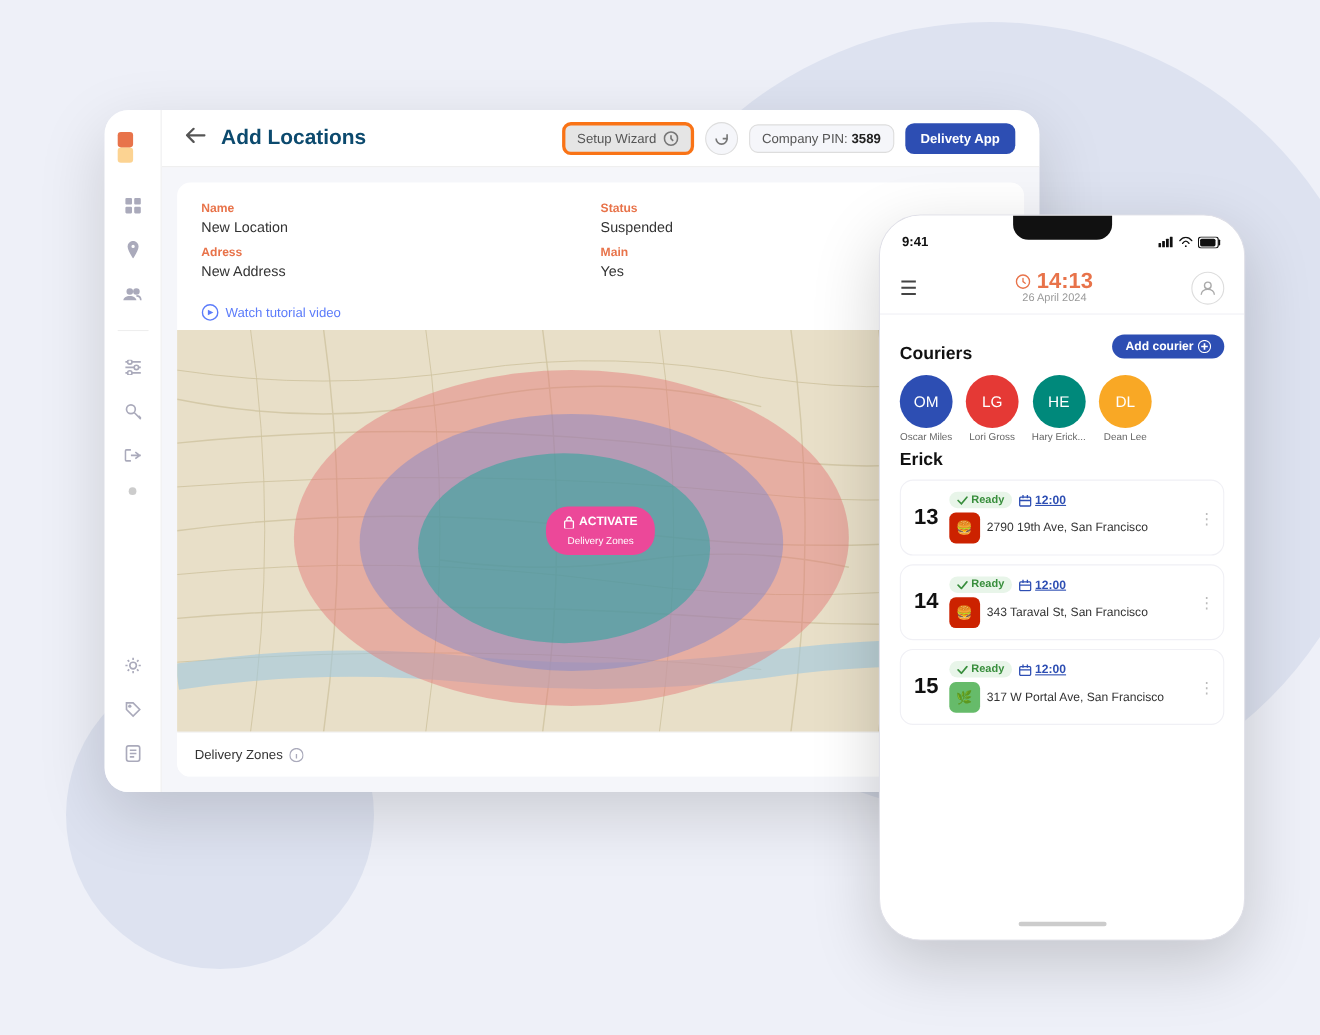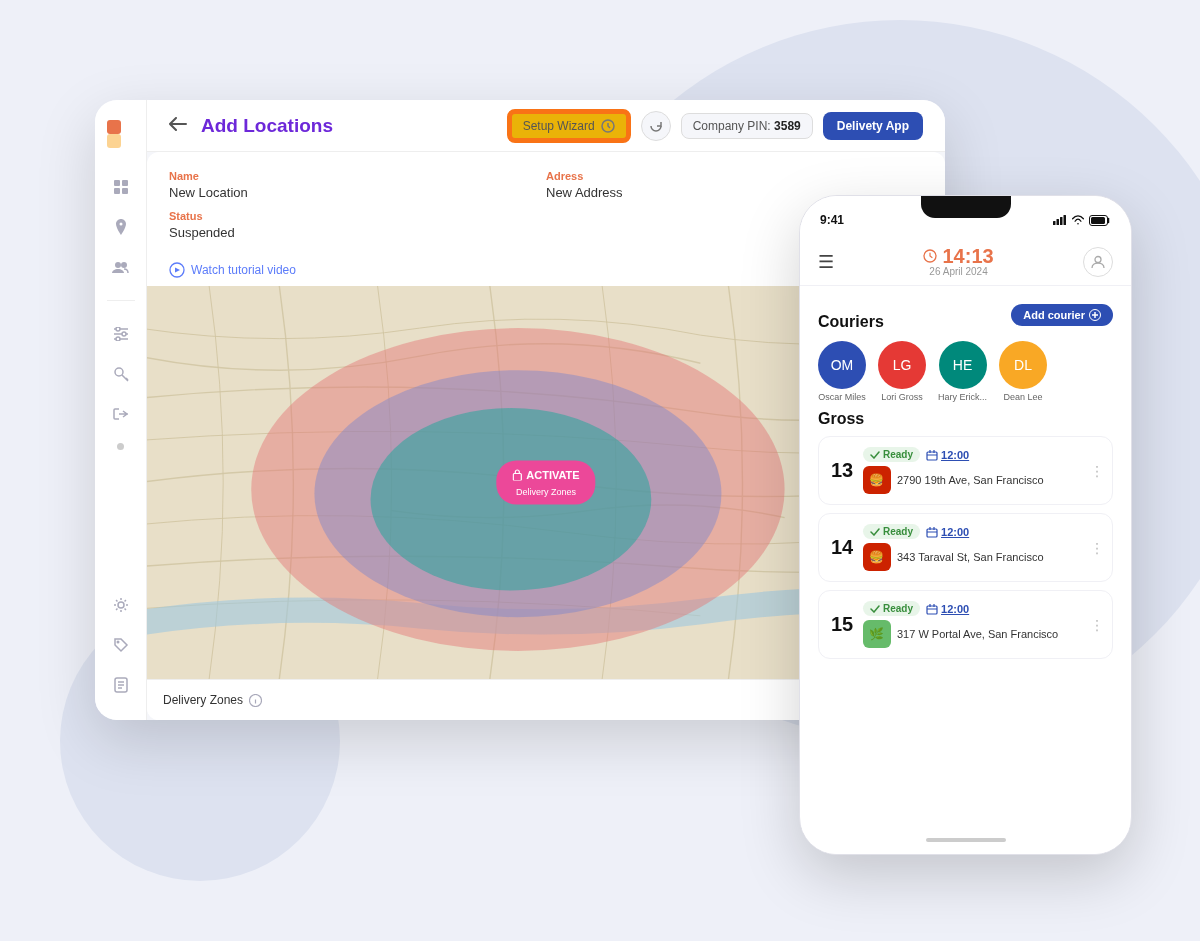--- a/index.html
+++ b/index.html
@@ -118,34 +118,34 @@
       flex-shrink: 0;
     }
     .back-btn {
       color: #555;
       font-size: 16px;
       cursor: pointer;
     }
     .page-title {
       font-size: 19px;
       font-weight: 700;
-      color: #6d28d9;
+      color: #0c4a6e;
       flex: 1;
     }
     .header-actions {
       display: flex;
       align-items: center;
       gap: 10px;
     }
     .wizard-btn {
       display: flex;
       align-items: center;
       gap: 6px;
-      background: #eab308;
-      border: 5px solid #f97316;
+      background: #e5e5e5;
+      border: 3px solid #f97316;
       border-radius: 8px;
       padding: 5px 11px;
       font-size: 12px;
       color: #555;
       cursor: pointer;
     }
     .refresh-btn {
       width: 30px;
       height: 30px;
       border-radius: 50%;
@@ -175,20 +175,21 @@
       padding: 7px 14px;
       font-size: 12px;
       font-weight: 600;
       cursor: pointer;
     }
 
     
     .tablet-content {
       flex: 1;
       background: #fff;
+      margin: 14px;
       border-radius: 12px;
       overflow: hidden;
       display: flex;
       flex-direction: column;
     }
 
     .form-section {
       padding: 18px 22px 10px;
       display: grid;
       grid-template-columns: 1fr 1fr;
@@ -650,26 +651,30 @@
     </div>
 
     <div class="tablet-content">
 
       <div class="form-section">
         <div class="form-field">
           <div class="field-label">Name</div>
           <div class="field-value">New Location</div>
         </div>
         <div class="form-field">
+          <div class="field-label">Status</div>
+          <div class="field-value">Suspended</div>
+        </div>
+        <div class="form-field">
           <div class="field-label">Adress</div>
           <div class="field-value">New Address</div>
         </div>
         <div class="form-field">
-          <div class="field-label">Status</div>
-          <div class="field-value">Suspended</div>
+          <div class="field-label">Main</div>
+          <div class="field-value">Yes</div>
         </div>
       </div>
 
       <div class="watch-tutorial">
         <svg width="16" height="16" viewBox="0 0 16 16" fill="none">
             <circle cx="8" cy="8" r="7" stroke="#5c7cfa" stroke-width="1.3"></circle>
             <path d="M6 5.5l5 2.5-5 2.5V5.5z" fill="#5c7cfa"></path>
           </svg>
         <span>Watch tutorial video</span>
       </div>
@@ -806,21 +811,21 @@
         <div class="courier-name">Hary Erick...</div>
       </div>
       <div class="courier-item">
         <div class="courier-avatar" style="background:#f9a825;">DL</div>
         <div class="courier-name">Dean Lee</div>
       </div>
     </div>
   </div>
 
   <div class="orders-section">
-    <div class="orders-title">Gross</div>
+    <div class="orders-title">Erick</div>
 
     <div class="order-card">
       <div class="order-number">13</div>
       <div class="order-info">
         <div class="order-badges">
           <div class="ready-badge">
             <svg width="10" height="8" viewBox="0 0 10 8" fill="none">
                 <path d="M1 4l3 3 5-6" stroke="#388e3c" stroke-width="1.5" stroke-linecap="round"></path>
               </svg>
             <span>Ready</span>

